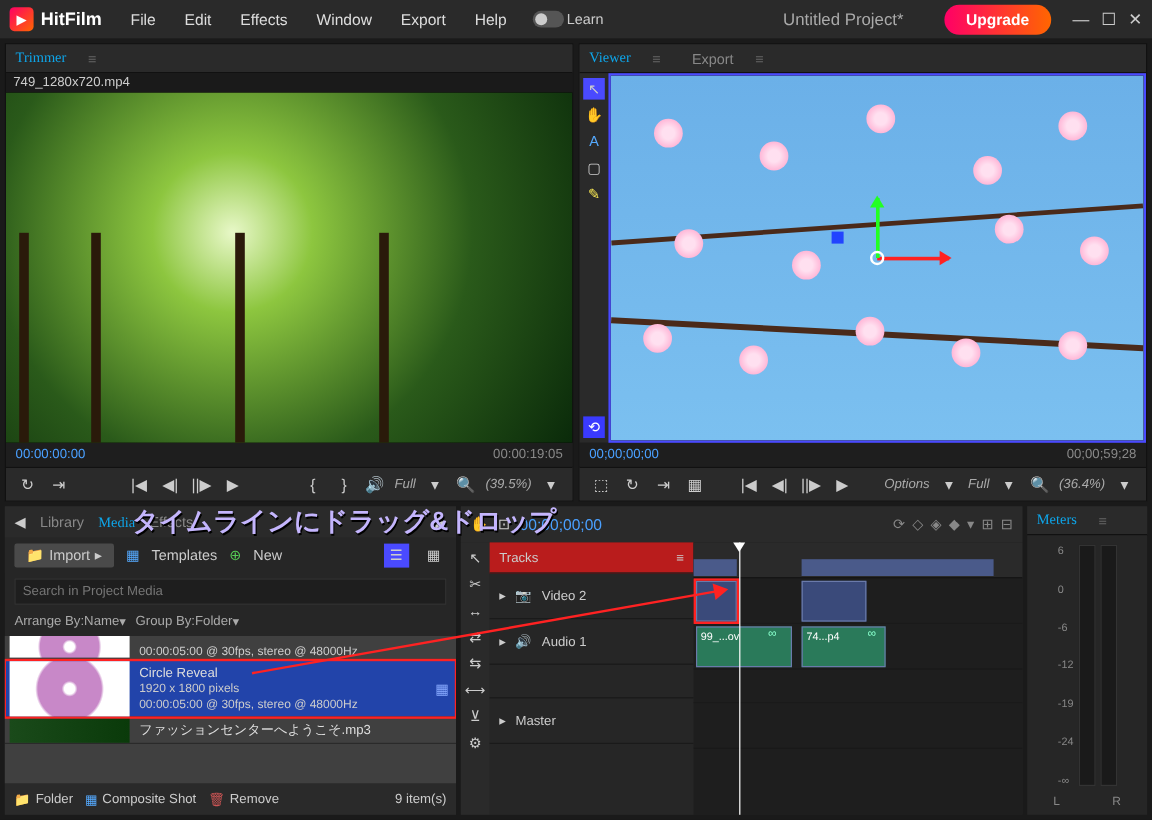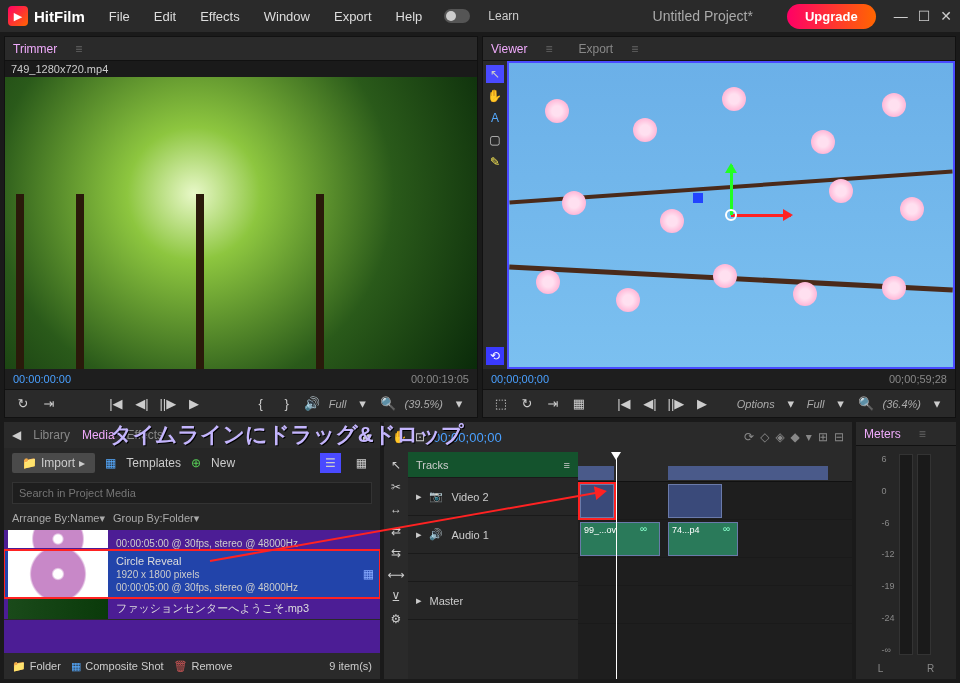--- a/index.html
+++ b/index.html
@@ -4,34 +4,34 @@
 <style>
 * { box-sizing: border-box; margin: 0; padding: 0; font-family: 'Segoe UI', Arial, sans-serif; }
 body { background: #1a1a1a; color: #ccc; font-size: 12px; width: 960px; height: 683px; overflow: hidden; position: relative; }
 
 
 .menubar { height: 32px; background: #2a2a2a; display: flex; align-items: center; padding: 0 8px; gap: 4px; }
 .logo { display: flex; align-items: center; gap: 6px; margin-right: 10px; }
 .logo-icon { width: 20px; height: 20px; background: linear-gradient(135deg,#ff0066,#ff6600); border-radius: 4px; display: flex; align-items: center; justify-content: center; color: #fff; font-size: 11px; }
 .logo-text { font-weight: 700; color: #fff; font-size: 15px; }
 .menu-item { padding: 4px 10px; color: #ddd; cursor: pointer; font-size: 13px; }
-.learn { display: flex; align-items: center; gap: 18px; margin-left: 8px; }
+.learn { display: flex; align-items: center; gap: 2px; margin-left: 8px; }
 .toggle { width: 26px; height: 14px; background: #555; border-radius: 7px; position: relative; }
 .toggle::after { content: ''; position: absolute; width: 10px; height: 10px; background: #ccc; border-radius: 50%; top: 2px; left: 2px; }
 .project-title { margin-left: auto; color: #aaa; font-size: 14px; }
 .upgrade-btn { margin-left: 30px; background: linear-gradient(90deg,#ff0066,#ff6600); color: #fff; padding: 5px 18px; border-radius: 14px; font-weight: 600; font-size: 13px; cursor: pointer; }
 .win-controls { display: flex; gap: 10px; margin-left: 14px; color: #ccc; font-size: 14px; }
 
 
 .workspace { display: flex; flex-direction: column; height: calc(683px - 32px); }
 .top-panels { display: flex; height: 390px; gap: 4px; padding: 4px; }
 .panel { background: #262626; border: 1px solid #111; display: flex; flex-direction: column; }
 .panel-tabs { height: 24px; background: #2a2a2a; display: flex; align-items: center; padding: 0 8px; gap: 14px; border-bottom: 1px solid #111; }
 .panel-tab { color: #888; font-size: 12px; cursor: pointer; }
-.panel-tab.active { color: #f0abfc; }
+.panel-tab.active { color: #0ea5e9; font-family: Liberation Serif, serif; }
 .tab-menu-icon { color: #666; margin-left: 4px; }
 
 
 .trimmer { flex: 1; }
 .clip-name { font-size: 11px; color: #ccc; padding: 2px 6px; background: #1a1a1a; }
 .preview { flex: 1; background: #000; position: relative; overflow: hidden; }
 .tree-img { width: 100%; height: 100%; background: radial-gradient(circle at 40% 40%, #e8f8c8 0%, #8dc63f 20%, #2a5a1a 60%, #0a2a0a 100%); position: relative; }
 .tree-img::before { content:''; position:absolute; left:15%; bottom:0; width:8px; height:60%; background:#2a1a0a; box-shadow: 120px 0 0 #2a1a0a, 240px 0 0 #2a1a0a, -60px 0 0 #2a1a0a; }
 
 
@@ -64,21 +64,21 @@
 .bottom-panels { flex: 1; display: flex; gap: 4px; padding: 0 4px 4px; }
 .media-panel { width: 376px; display: flex; flex-direction: column; background: #262626; }
 .media-tabs { height: 26px; display: flex; align-items: center; background: #2a2a2a; padding: 0 8px; gap: 12px; font-size: 12px; }
 .import-row { height: 30px; display: flex; align-items: center; padding: 0 8px; gap: 10px; background: #262626; }
 .import-btn { background: #4a4a4a; padding: 3px 10px; border-radius: 2px; display: flex; align-items: center; gap: 4px; cursor: pointer; }
 .folder-icon { color: #ffaa33; }
 .search-row { height: 28px; padding: 4px 8px; }
 .search-input { width: 100%; height: 22px; background: #1e1e1e; border: 1px solid #333; color: #888; padding: 0 6px; font-size: 11px; }
 .arrange-row { height: 24px; display: flex; align-items: center; padding: 0 8px; gap: 8px; font-size: 11px; color: #aaa; }
 .arrange-row .dd { display: flex; align-items: center; gap: 0; }
-.media-list { flex: 1; overflow: hidden; background: #4c1d95; }
+.media-list { flex: 1; overflow: hidden; background: #404040; }
 .media-item { display: flex; height: 48px; border-bottom: 1px solid #2a2a2a; align-items: center; }
 .media-item.sel { background: #2244aa; outline: 2px solid #ff2222; outline-offset: -1px; }
 .media-item.partial { height: 20px; align-items: flex-end; }
 .thumb { width: 100px; height: 46px; background: #000; margin: 1px 8px 1px 4px; position: relative; flex-shrink: 0; }
 .thumb-circle { width: 100%; height: 100%; background: radial-gradient(circle,#fff 8%,#c888c8 12%,#c888c8 48%,#fff 52%,#fff 100%); }
 .thumb-wave { width: 100%; height: 100%; background: linear-gradient(90deg,#1a4a1a,#0a3a0a); }
 .media-meta { display: flex; flex-direction: column; gap: 2px; font-size: 10px; }
 .media-title { color: #ddd; font-size: 11px; }
 .media-footer { height: 26px; background: #2a2a2a; display: flex; align-items: center; padding: 0 8px; gap: 10px; font-size: 11px; }
 .mf-item { display: flex; align-items: center; gap: 4px; cursor: pointer; }
@@ -356,21 +356,21 @@
           <div class="vtool">↖</div>
           <div class="vtool">✂</div>
           <div class="vtool">↔</div>
           <div class="vtool">⇄</div>
           <div class="vtool">⇆</div>
           <div class="vtool">⟷</div>
           <div class="vtool">⊻</div>
           <div class="vtool">⚙</div>
         </div>
         <div class="tl-trackcol">
-          <div class="track-row" style="height:26px;background:#14532d">
+          <div class="track-row" style="height:26px;background:#b91c1c">
             <span>Tracks</span>
             <span style="margin-left:auto">≡</span>
           </div>
           <div class="track-row">
             <span>▸</span>
             <span class="ticon">📷</span>
             <span>Video 2</span>
           </div>
           <div class="track-row">
             <span>▸</span>

